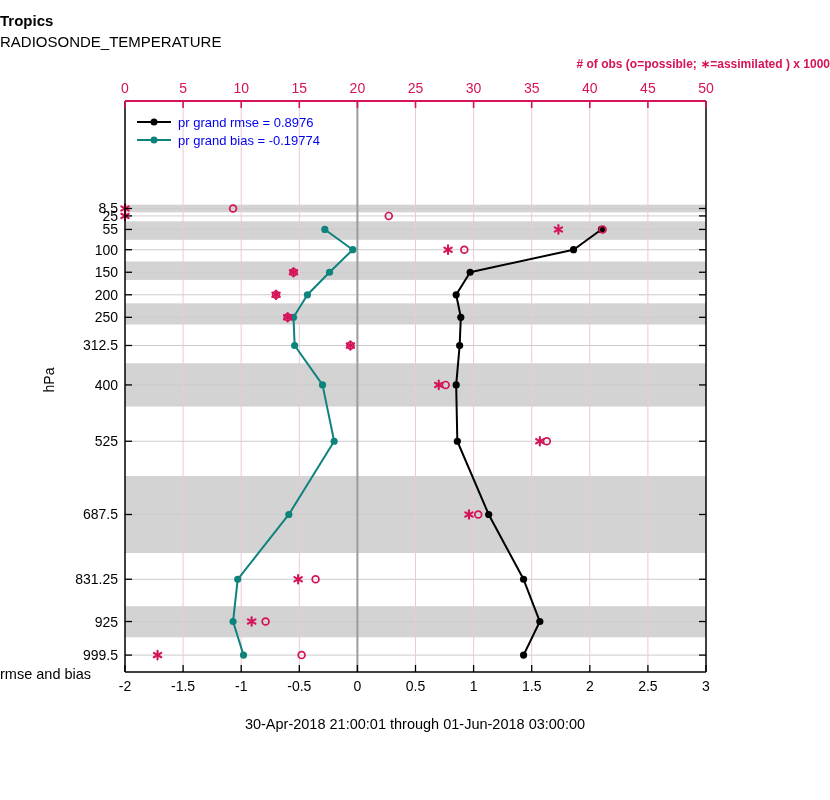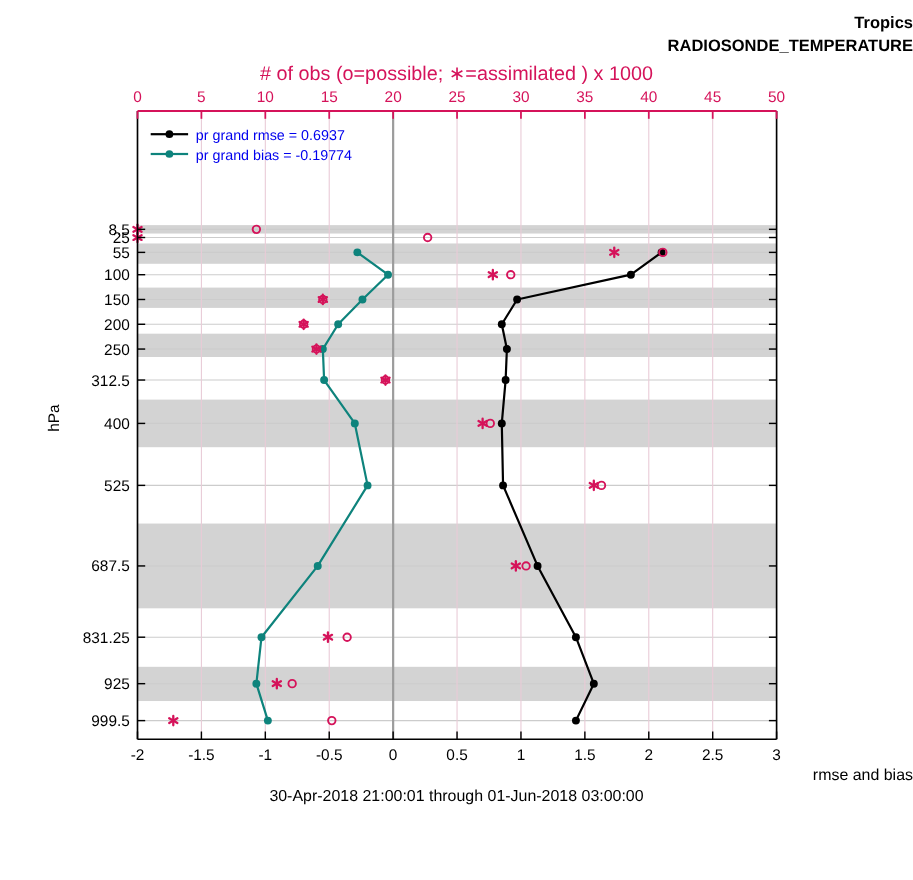--- a/index.html
+++ b/index.html
@@ -1,31 +1,31 @@
 <!DOCTYPE html>
 <html><head>
 <meta charset="utf-8">
 <style>
   html,body{margin:0;padding:0;background:#fff;}
   .page{position:relative;width:830px;height:800px;background:#fff;overflow:hidden;
         font-family:"Liberation Sans","DejaVu Sans",sans-serif;}
   .abs{position:absolute;}
-  .titleblock{left:0;right:0;top:10px;text-align:right;color:#000;}
+  .titleblock{left:0;right:0;top:10px;text-align:left;color:#000;}
   .t1{font-size:15px;font-weight:bold;line-height:21px;}
-  .t2{font-size:15px;font-weight:bold;line-height:21px;}
-  .topaxislabel{left:0;right:0;top:57px;text-align:center;font-size:18px;}
+  .t2{font-size:15px;font-weight:normal;line-height:21px;}
+  .topaxislabel{left:0;right:0;top:57px;text-align:right;font-size:12px;font-weight:bold;}
   .legend{left:137px;top:113px;}
   .legend-row{display:flex;align-items:center;height:18px;}
   .swatch{position:relative;width:34px;height:2.4px;flex:0 0 auto;}
   .swatch::after{content:'';position:absolute;left:50%;top:50%;transform:translate(-50%,-50%);
                  width:7px;height:7px;border-radius:50%;background:inherit;}
   .legend-label{margin-left:7px;font-size:13px;}
   .ylabel{left:34px;top:372px;width:30px;text-align:center;font-size:14px;color:#000;
           transform:rotate(-90deg);transform-origin:center;}
-  .xlabel{left:0;right:0;top:697px;text-align:right;font-size:14.5px;color:#000;}
+  .xlabel{left:0;right:0;top:666px;text-align:left;font-size:14.5px;color:#000;}
   .dateline{left:0;right:0;top:716px;text-align:center;font-size:14.5px;color:#000;}
   .footer{left:0;right:0;top:770px;text-align:center;font-size:7.5px;color:#222;}
   svg text{font-family:"Liberation Sans","DejaVu Sans",sans-serif;}
 </style>
 </head>
 <body>
 
 <div class="page">
 
   <div class="abs titleblock">
@@ -264,21 +264,21 @@
       <line x1="699" x2="706" y1="621.5248618784531" y2="621.5248618784531" stroke="#000000" stroke-width="1.3"></line>
       <text x="118" y="626.5248618784531" fill="#000" text-anchor="end" font-size="14">925</text>
       <line x1="125" x2="132" y1="655.0998421468036" y2="655.0998421468036" stroke="#000000" stroke-width="1.3"></line>
       <line x1="699" x2="706" y1="655.0998421468036" y2="655.0998421468036" stroke="#000000" stroke-width="1.3"></line>
       <text x="118" y="660.0998421468036" fill="#000" text-anchor="end" font-size="14">999.5</text>
     </svg>
 
   <div class="abs legend">
     <div class="legend-row">
       <span class="swatch" id="swatch-rmse" style="background: rgb(0, 0, 0);"></span>
-      <span class="legend-label" id="lab-rmse" style="color: rgb(0, 0, 238);">pr grand rmse = 0.6937</span>
+      <span class="legend-label" id="lab-rmse" style="color: rgb(0, 0, 238);">pr grand rmse = 0.8976</span>
     </div>
     <div class="legend-row">
       <span class="swatch" id="swatch-bias" style="background: rgb(14, 131, 124);"></span>
       <span class="legend-label" id="lab-bias" style="color: rgb(0, 0, 238);">pr grand bias = -0.19774</span>
     </div>
   </div>
 
   <div class="abs ylabel">hPa</div>
   <div class="abs xlabel">rmse and bias</div>
   <div class="abs dateline">30-Apr-2018 21:00:01 through 01-Jun-2018 03:00:00</div>

